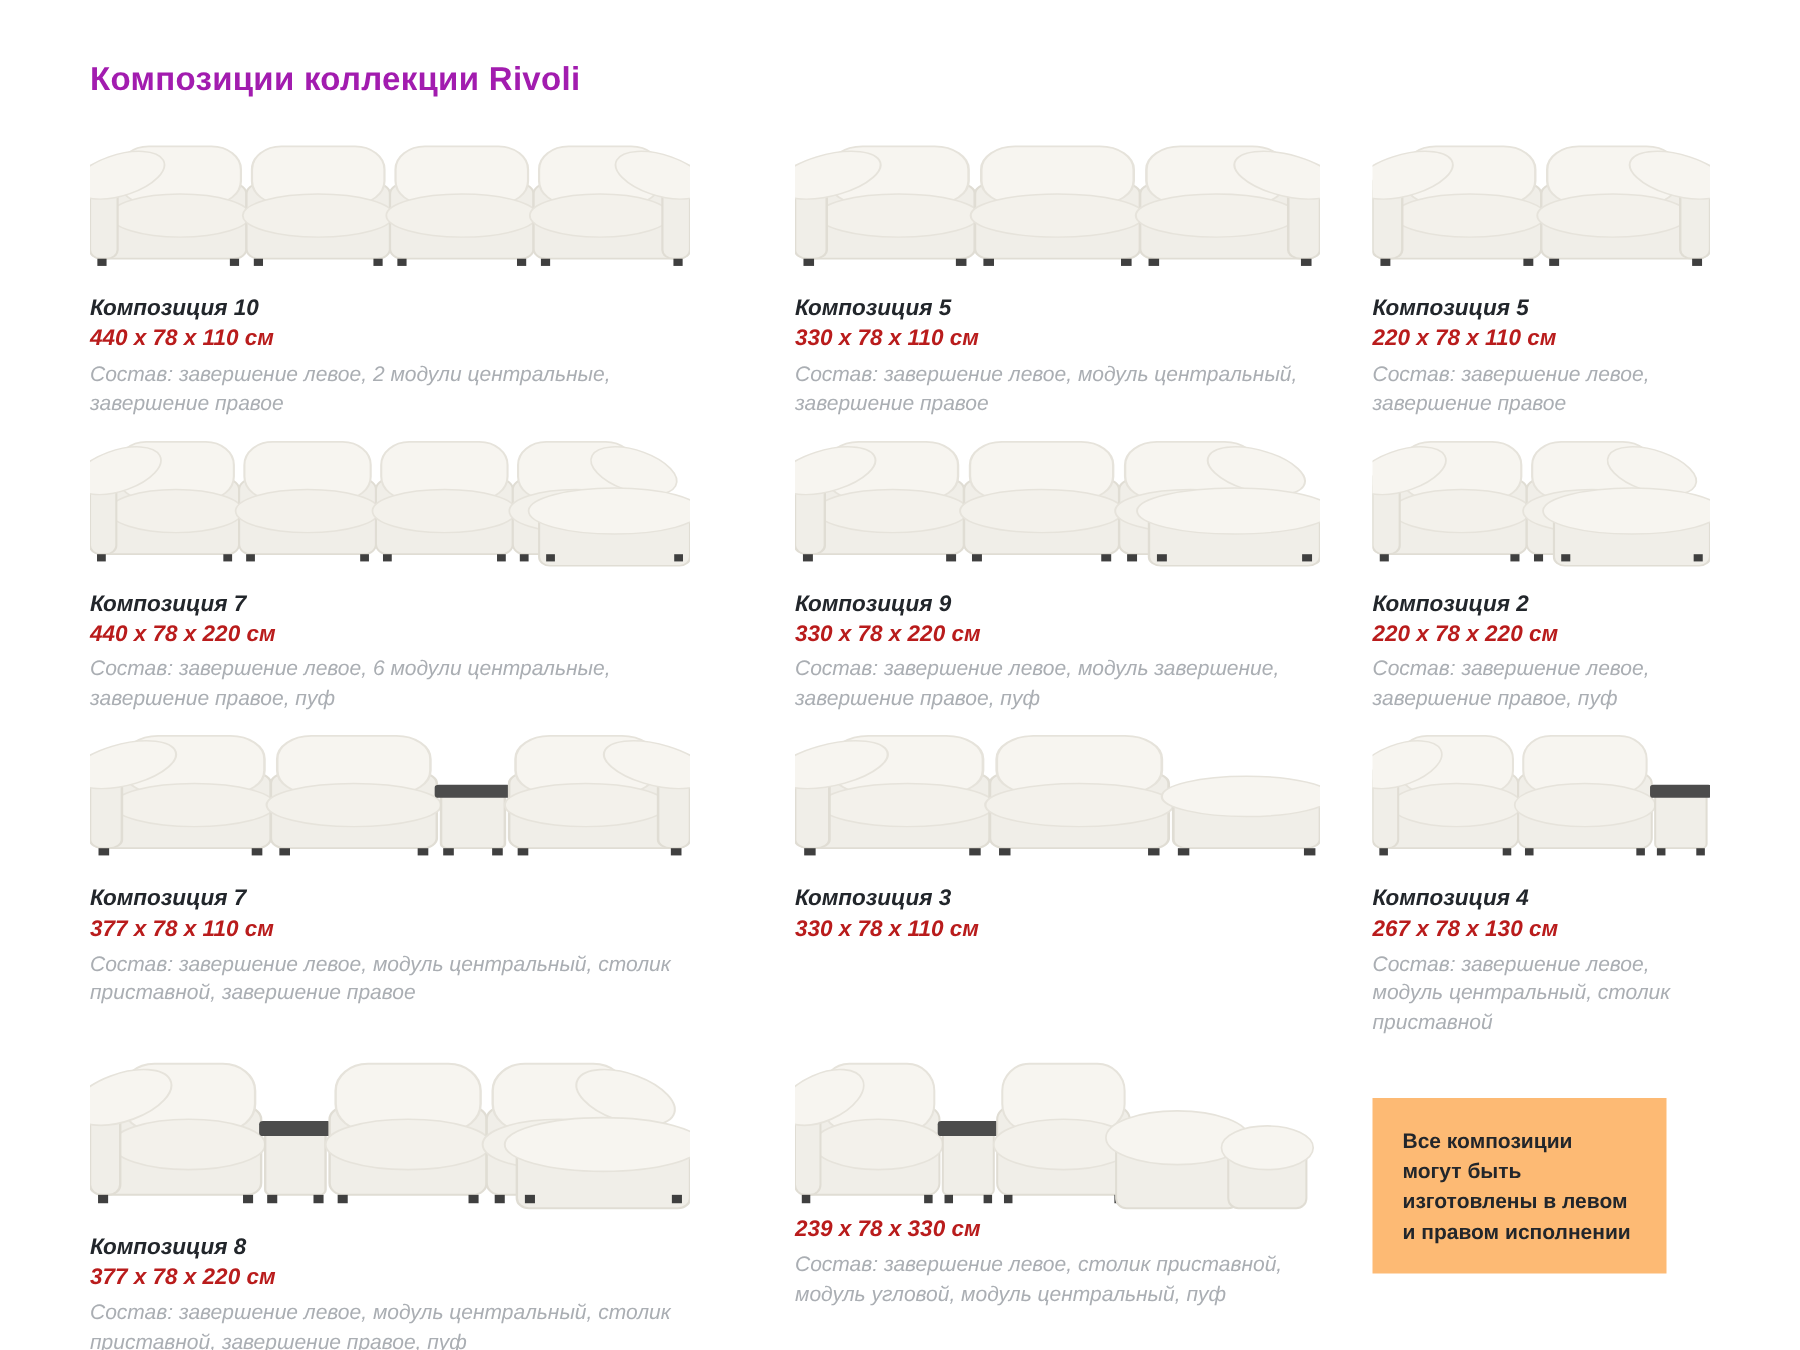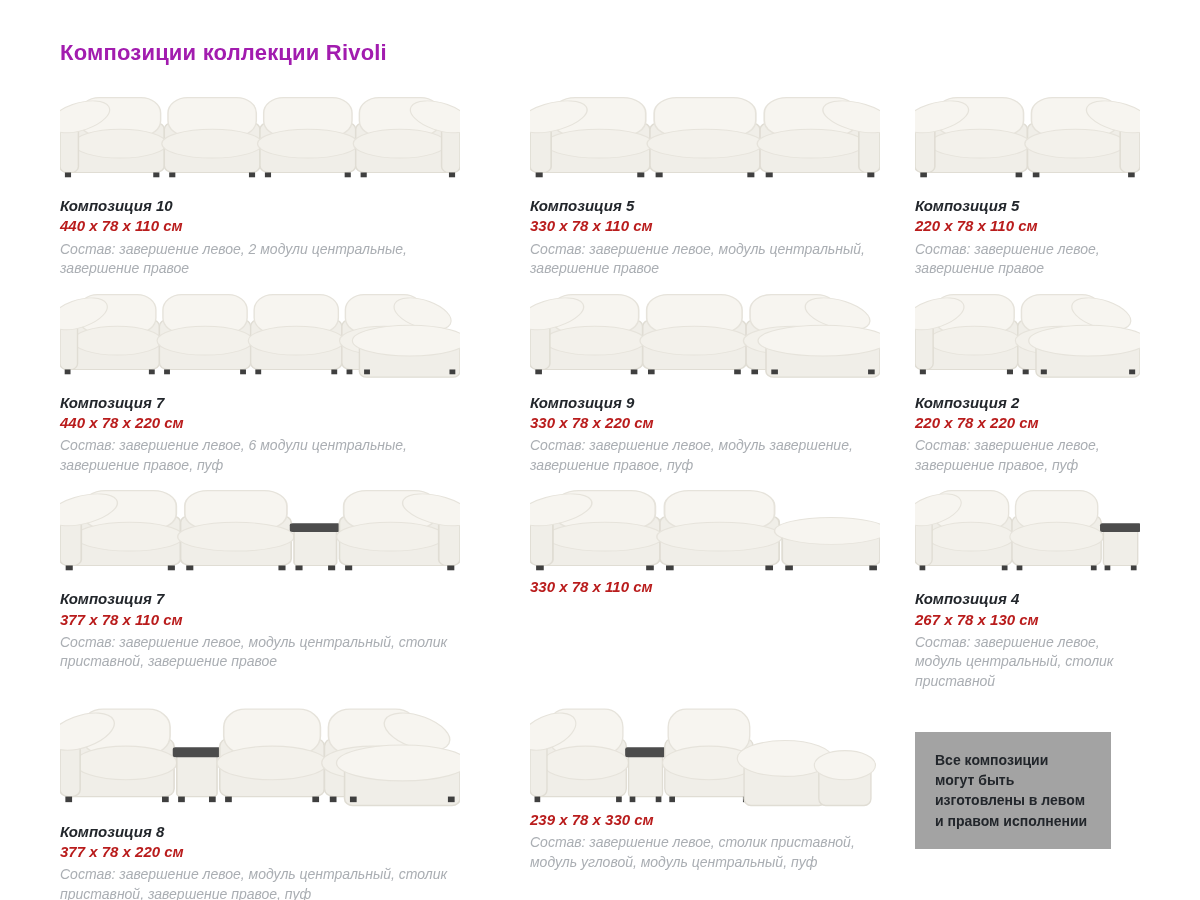--- a/index.html
+++ b/index.html
@@ -17,21 +17,21 @@
   .card.col0{width:400px;margin-right:70px;}
   .card.col1{width:350px;margin-right:35px;}
   .card.col2{width:225px;}
   .img{height:96px;}
   .card.r3 .img{height:112px;}
   .img svg{display:block;width:100%;height:100%;}
   .name{font-size:15px;font-weight:700;line-height:1.35;margin:12px 0 0 0;color:#22262b;}
   .dims{font-size:15px;font-weight:700;line-height:1.35;margin:0 0 3px 0;color:#b91c1c;}
   .desc{font-size:14px;line-height:1.4;color:#aaaeb3;margin:0;}
   .note{
-    width:156px;background:#a3a3a3;padding:18px 20px;margin-top:34px;
+    width:156px;background:#fdba74;padding:18px 20px;margin-top:34px;
     font-size:14px;font-weight:600;line-height:1.45;color:#22262b;
   }
 </style>
 </head>
 <body>
 
 <div class="page">
   <h1 class="page-title">Композиции коллекции Rivoli</h1>
   <main>
       <div class="row">
@@ -265,20 +265,21 @@
               <rect x="88" y="10" width="72" height="40" rx="16" fill="#f7f5f0" stroke="#e6e3db" stroke-width="1.2"></rect>
               <ellipse cx="124" cy="58" rx="41" ry="15" fill="#f3f1eb" stroke="#e6e3db" stroke-width="1"></ellipse>
               <rect x="89" y="88" width="5" height="5" fill="#3f3f3f"></rect>
               <rect x="154" y="88" width="5" height="5" fill="#3f3f3f"></rect>
               <rect x="165" y="52" width="64" height="36" rx="6" fill="#f0eee8" stroke="#e0ddd4" stroke-width="1.2"></rect>
               <ellipse cx="197" cy="52" rx="37" ry="14" fill="#f7f5f0" stroke="#e6e3db" stroke-width="1"></ellipse>
               <rect x="167" y="88" width="5" height="5" fill="#3f3f3f"></rect>
               <rect x="222" y="88" width="5" height="5" fill="#3f3f3f"></rect>
             </svg>
           </div>
+    <h3 class="name">Композиция 3</h3>
     <div class="dims">330 x 78 x 110 см</div>
   </article>
         <article class="card col2 r2">
     <div class="img">
             <svg viewBox="0 0 197 100" preserveAspectRatio="none" width="100%" height="100%" aria-hidden="true">
               <rect x="0" y="36" width="85" height="52" rx="7" fill="#f0eee8" stroke="#e0ddd4" stroke-width="1.2"></rect>
               <rect x="16" y="10" width="66" height="40" rx="16" fill="#f7f5f0" stroke="#e6e3db" stroke-width="1.2"></rect>
               <ellipse cx="49" cy="58" rx="38" ry="15" fill="#f3f1eb" stroke="#e6e3db" stroke-width="1"></ellipse>
               <rect x="0" y="30" width="15" height="58" rx="6" fill="#f0eee8" stroke="#e0ddd4" stroke-width="1.2"></rect>
               <ellipse cx="16" cy="30" rx="26" ry="14" fill="#f7f5f0" stroke="#e6e3db" stroke-width="1" transform="rotate(-24 16 30)"></ellipse>

